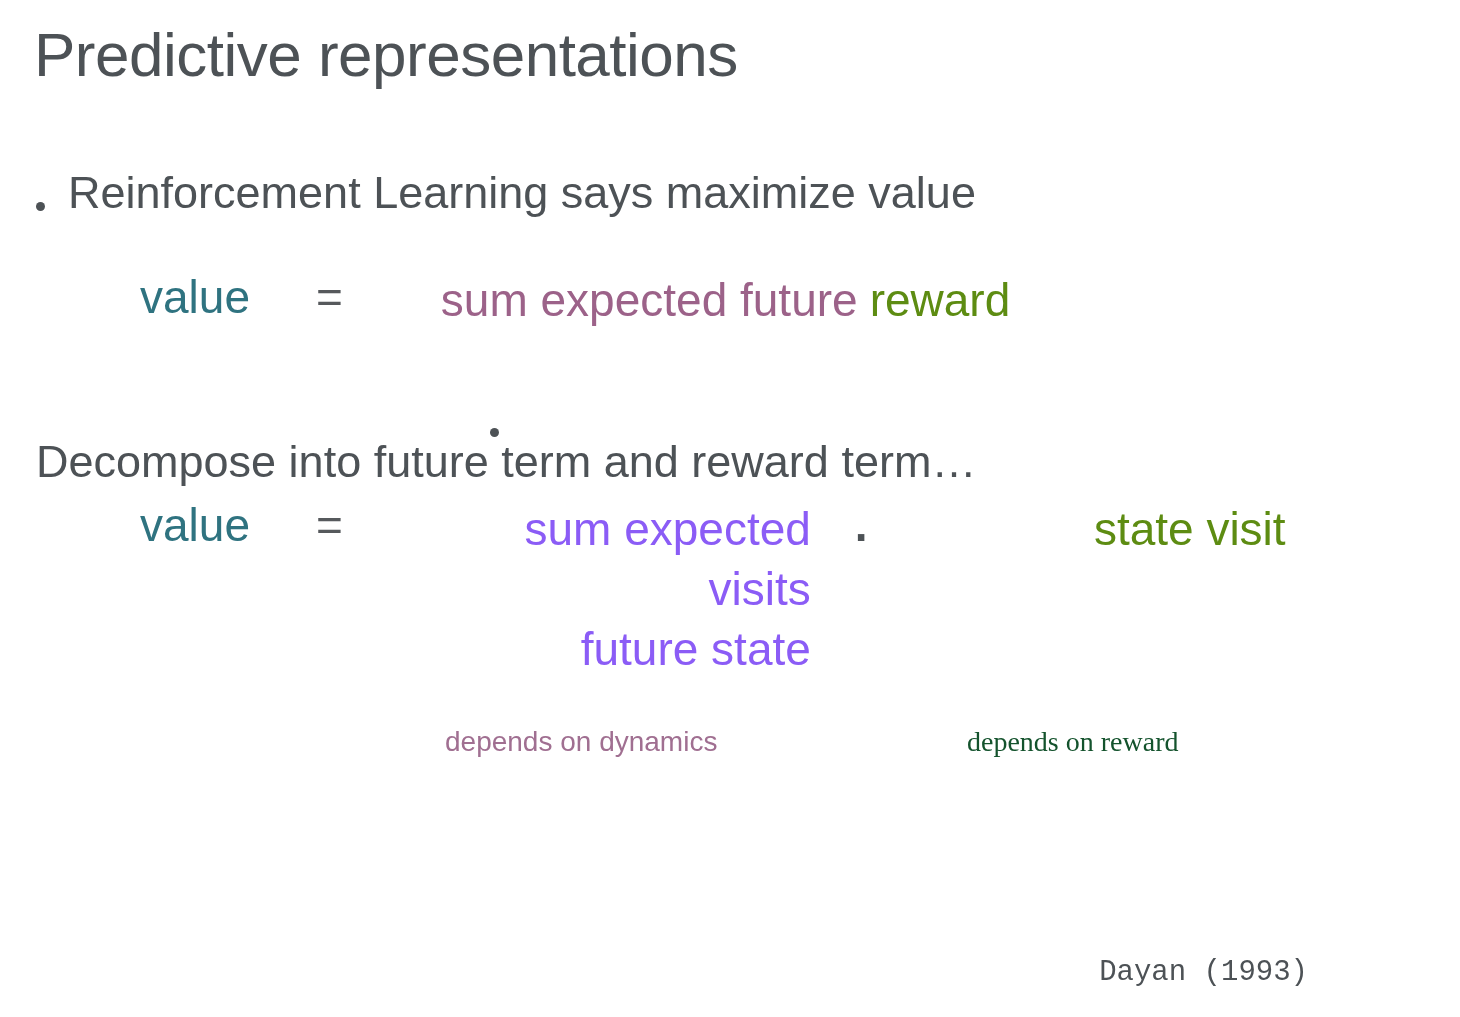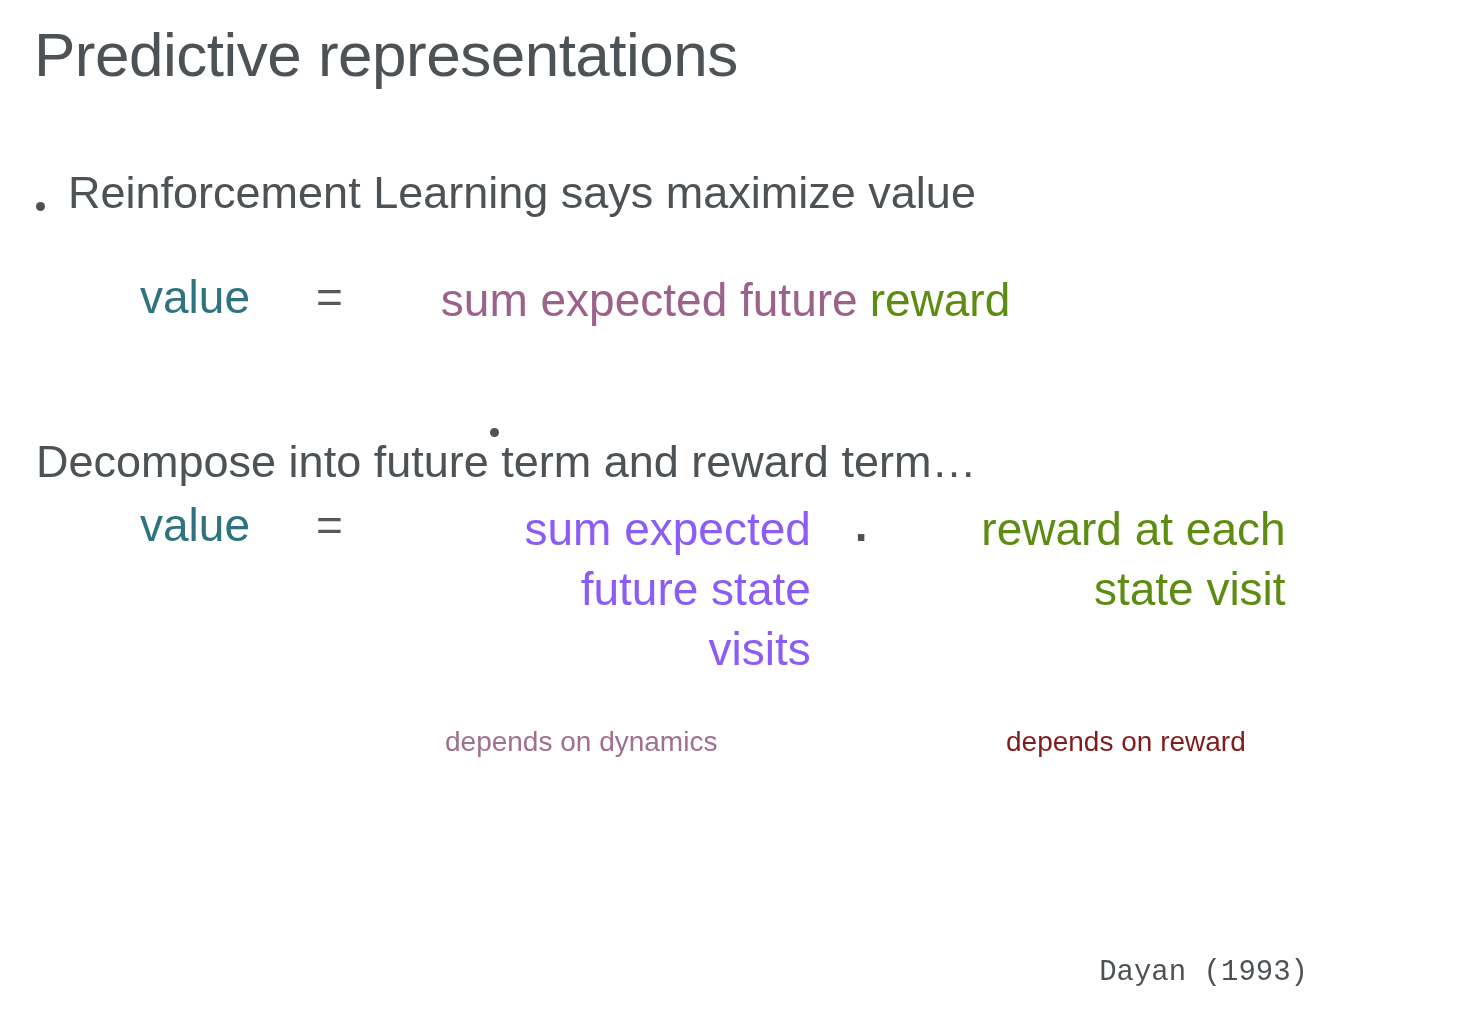--- a/index.html
+++ b/index.html
@@ -108,21 +108,21 @@
   .eq-term-block.green  { color: #5d8c12; width: 392px; }
 
   
   .caption {
     position: absolute;
     font-size: 28px;
     line-height: 1.1;
     white-space: nowrap;
   }
   .caption.dynamics { left: 445px; top: 727px; color: #a06f91; }
-  .caption.reward   { left: 1006px; top: 727px; color: #7f1d1d; }
+  .caption.reward   { left: 967px; top: 727px; color: #14532d; font-family: Liberation Serif, serif; }
 
   
   .citation {
     position: absolute;
     right: 28px;
     top: 957px;
     font-size: 29px;
     line-height: 1.1;
     color: #4d5256;
     white-space: nowrap;
@@ -156,28 +156,27 @@
     <div class="bullet-text">Decompose into future term and reward term…</div>
   </div>
 
   <div class="equation eq2">
     <div class="eq-value">value</div>
     <div class="sp-a"></div>
     <div class="eq-equals">=</div>
     <div class="sp-c"></div>
     <div class="eq-term-block purple">
       <div>sum expected</div>
+      <div>visits</div>
       <div>future state</div>
-      <div>visits</div>
     </div>
     <div class="sp-d"></div>
     <div class="eq-dot">.</div>
     <div style="width:26px;flex:0 0 auto;"></div>
     <div class="eq-term-block green">
-      <div>reward at each</div>
       <div>state visit</div>
     </div>
   </div>
 
   <div class="caption dynamics">depends on dynamics</div>
   <div class="caption reward">depends on reward</div>
 
   <div class="citation">Dayan (1993)</div>
 
 </div>

